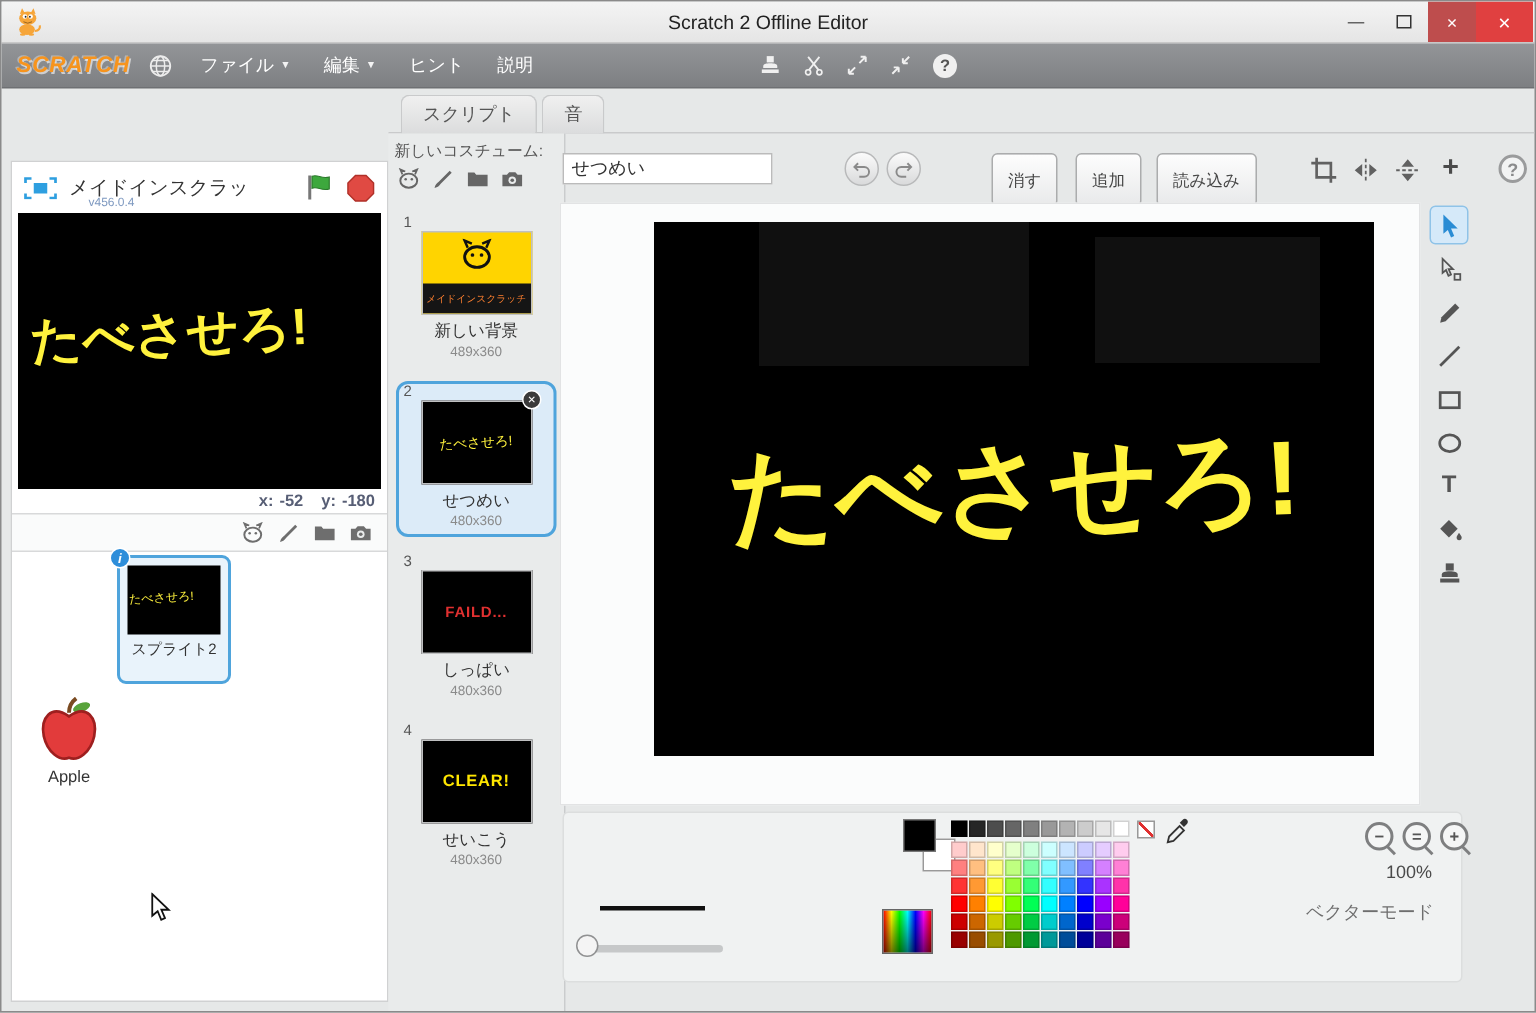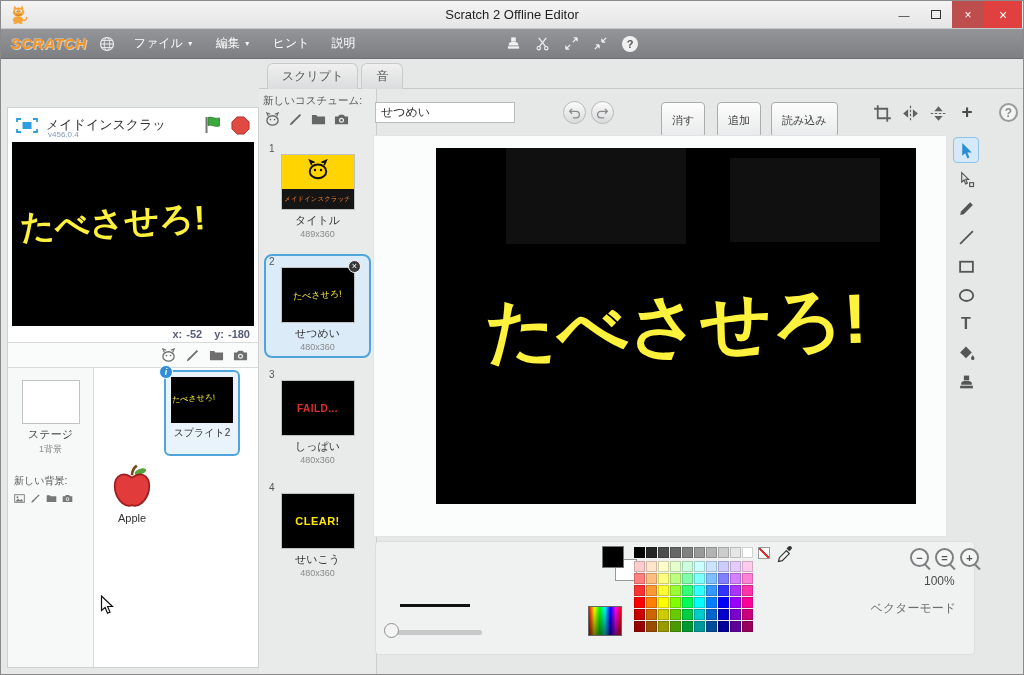--- a/index.html
+++ b/index.html
@@ -26,21 +26,21 @@
   .mitem .arr{font-size:7px;opacity:.9;}
   .mtools{position:absolute;left:505px;top:0;height:100%;display:flex;align-items:center;gap:14px;color:#F0F0F0;}
   .mtools .svgi{width:15px;height:15px;cursor:pointer;}
   .mhelp{width:16px;height:16px;border-radius:50%;background:#F0F0F0;color:#555;font-weight:bold;font-size:11px;display:flex;align-items:center;justify-content:center;cursor:pointer;}
 
   
   .stagepanel{position:absolute;left:6px;top:58px;width:252px;bottom:6px;background:#fff;border:1px solid #D0D1D2;margin-top:48px;}
   .sphead{position:relative;height:34px;display:flex;align-items:center;padding:0 8px;gap:8px;}
   .selicon{width:22px;height:15px;cursor:pointer;}
   .pname{font-size:13px;color:#333;white-space:nowrap;overflow:hidden;max-width:132px;}
-  .ver{position:absolute;left:40px;top:22px;font-size:8px;color:#7E99C0;}
+  .ver{position:absolute;left:51px;top:22px;font-size:8px;color:#7E99C0;}
   .flag{width:20px;height:20px;margin-left:auto;cursor:pointer;}
   .stopbtn{width:19px;height:19px;cursor:pointer;}
   .stageview{position:relative;margin:0 4px;width:242px;height:184px;background:#000;overflow:hidden;cursor:pointer;}
   .stagetext{position:absolute;left:8px;top:58px;font-size:34px;font-weight:bold;color:#FFF23D;transform:rotate(-3deg);white-space:nowrap;}
   .coordsrow{height:16px;display:flex;justify-content:flex-end;align-items:center;gap:4px;padding-right:8px;font-size:11px;color:#575E75;font-weight:bold;}
   .spritehead{height:26px;border-top:1px solid #D8D9DA;border-bottom:1px solid #D8D9DA;background:#FAFBFB;display:flex;align-items:center;justify-content:flex-end;gap:9px;padding-right:10px;color:#6E6E6E;}
   .spritehead .svgi{width:15px;height:15px;cursor:pointer;}
   .spritearea{position:absolute;left:0;top:260px;right:0;bottom:0;display:flex;}
   .leftcol{width:86px;border-right:1px solid #D8D9DA;background:#F7F8F8;}
   .stthumb{width:58px;height:44px;background:#fff;border:1px solid #C2C3C4;margin:12px auto 3px;cursor:pointer;}
@@ -348,40 +348,20 @@
           <use href="#i-brush"></use>
         </svg>
       <svg class="svgi">
           <use href="#i-folder"></use>
         </svg>
       <svg class="svgi">
           <use href="#i-cam"></use>
         </svg>
     </div>
     <div class="spritearea">
-      <div class="leftcol">
-        <div class="stthumb"></div>
-        <div class="stlabel">ステージ</div>
-        <div class="stsub">1背景</div>
-        <div class="nblabel">新しい背景:</div>
-        <div class="nbicons">
-          <svg class="svgi">
-              <use href="#i-img"></use>
-            </svg>
-          <svg class="svgi">
-              <use href="#i-brush"></use>
-            </svg>
-          <svg class="svgi">
-              <use href="#i-folder"></use>
-            </svg>
-          <svg class="svgi">
-              <use href="#i-cam"></use>
-            </svg>
-        </div>
-      </div>
       <div class="sgrid">
         <div class="spritem sp2">
           <div class="infobadge">i</div>
           <div class="sp2thumb">
             <span class="sp2text">たべさせろ!</span>
           </div>
           <div class="slabel" style="font-size:10px">スプライト2</div>
         </div>
         <div class="spritem appleitem">
           <svg class="svgi">
@@ -424,21 +404,21 @@
         <div class="citem">
           <span class="cnum">1</span>
           <div class="cthumb title">
             <svg class="titlecat">
                 <use href="#i-catface"></use>
               </svg>
             <div class="titleband">
                 <span>メイドインスクラッチ</span>
               </div>
           </div>
-          <div class="cname">タイトル</div>
+          <div class="cname">新しい背景</div>
           <div class="csize">489x360</div>
         </div>
 
         <div class="citem selected">
           <span class="cnum">2</span>
           <div class="cdel">×</div>
           <div class="cthumb">
             <span class="ct-yellowtext">たべさせろ!</span>
           </div>
           <div class="cname">せつめい</div>

